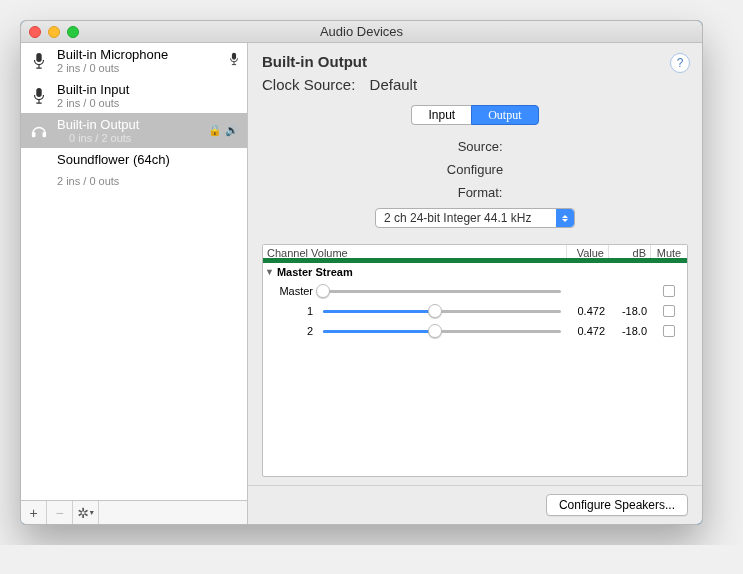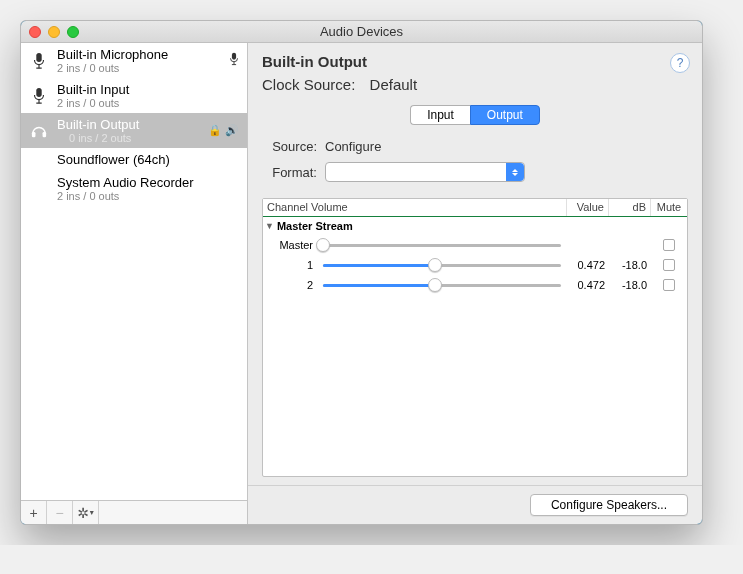--- a/index.html
+++ b/index.html
@@ -30,50 +30,50 @@
   .main { flex: 1; display: flex; flex-direction: column; background: #ececec; }
   .main-head { padding: 10px 14px 6px 14px; position: relative; }
   .main-title { font-size: 15px; font-weight: 700; color: #333; }
   .help { position: absolute; right: 12px; top: 10px; width: 20px; height: 20px; border: 1px solid #a8c4e6; border-radius: 50%; display: flex; align-items: center; justify-content: center; font-size: 12px; color: #5080c0; background: #fff; }
   .clk { margin-top: 6px; font-size: 15px; color: #333; }
   .clk span.lbl { margin-right: 10px; }
   .seg { display: flex; justify-content: center; margin-top: 12px; }
   .seg .s { height: 20px; padding: 0 16px; font-size: 12px; border: 1px solid #b0b0b0; background: #fff; display: flex; align-items: center; }
   .seg .s:first-child { border-radius: 4px 0 0 4px; border-right: none; }
   .seg .s:last-child { border-radius: 0 4px 4px 0; }
-  .seg .s.active { background: #3b8cff; color: #fff; border-color: #2a70d8; }
+  .seg .s.active { background: #3b8cff; color: #fff; border-color: #2a70d8; font-family: Liberation Serif, serif; }
   .section { padding: 8px 14px; font-size: 13px; color: #333; }
-  .rowlbl { display: flex; align-items: center; margin-bottom: 8px; gap: 8px; }
+  .rowlbl { display: flex; align-items: center; margin-bottom: 8px; gap: 8px; flex-direction: column; }
   .rowlbl .l { width: 55px; text-align: right; color: #333; }
   .select { flex: 0 0 auto; height: 20px; background: #fff; border: 1px solid #b0b0b0; border-radius: 4px; display: flex; align-items: center; padding: 0 4px 0 8px; font-size: 12px; position: relative; width: 200px; }
   .select .arrow { position: absolute; right: 0; top: 0; bottom: 0; width: 18px; background: #3b8cff; border-radius: 0 4px 4px 0; display: flex; flex-direction: column; align-items: center; justify-content: center; gap: 1px; }
   .select .arrow::before { content: ""; border-left: 3px solid transparent; border-right: 3px solid transparent; border-bottom: 3px solid #fff; }
   .select .arrow::after { content: ""; border-left: 3px solid transparent; border-right: 3px solid transparent; border-top: 3px solid #fff; }
   .table { flex: 1; border: 1px solid #c0c0c0; background: #fff; margin: 0 14px 8px 14px; display: flex; flex-direction: column; min-height: 0; border-radius: 2px; }
-  .thead { display: flex; height: 18px; border-bottom: 1px solid #15803d; font-size: 11px; color: #444; background: #fff; }
+  .thead { display: flex; height: 18px; border-bottom: 5px solid #15803d; font-size: 11px; color: #444; background: #fff; }
   .thead div { border-right: 1px solid #e0e0e0; padding: 2px 4px; }
   .col-ch { flex: 1; }
   .col-val { width: 42px; text-align: right; }
   .col-db { width: 42px; text-align: right; }
   .col-mute { width: 36px; text-align: center; border-right: none !important; }
   .tbody { flex: 1; overflow: auto; }
   .group { display: flex; align-items: center; height: 18px; font-size: 11px; font-weight: 700; padding-left: 2px; }
   .group .tri { font-size: 9px; margin-right: 3px; color: #666; }
   .trow { display: flex; align-items: center; height: 20px; font-size: 11px; padding-left: 12px; }
   .trow .chname { width: 42px; text-align: right; padding-right: 4px; }
   .trow .slider { flex: 1; display: flex; align-items: center; padding: 0 6px; }
   .trow .slider .track { height: 3px; flex: 1; background: #b8b8b8; border-radius: 2px; position: relative; }
   .trow .slider .fill { position: absolute; left: 0; top: 0; bottom: 0; background: #3b8cff; border-radius: 2px; }
   .trow .slider .thumb { position: absolute; width: 14px; height: 14px; background: #fff; border: 0.5px solid #bbb; border-radius: 50%; top: -6px; box-shadow: 0 1px 1px rgba(0,0,0,0.2); transform: translateX(-50%); }
   .trow .val { width: 42px; text-align: right; padding-right: 4px; }
   .trow .db { width: 42px; text-align: right; padding-right: 4px; }
   .trow .mute { width: 36px; display: flex; justify-content: center; }
   .chk { width: 12px; height: 12px; border: 1px solid #a8a8a8; border-radius: 2px; background: #fff; }
   .footer { border-top: 1px solid #d0d0d0; padding: 8px 14px; display: flex; justify-content: flex-end; }
-  .cfgbtn { height: 22px; padding: 0 20px; background: #fff; border: 1px solid #b8b8b8; border-radius: 4px; font-size: 12px; box-shadow: 0 1px 0 rgba(0,0,0,0.05); }
+  .cfgbtn { height: 22px; padding: 0 12px; background: #fff; border: 1px solid #b8b8b8; border-radius: 4px; font-size: 12px; box-shadow: 0 1px 0 rgba(0,0,0,0.05); }
   .speaker-lock { font-size: 11px; display: flex; align-items: center; gap: 2px; }
 </style>
 </head>
 <body>
 
 <div class="window">
   <div class="titlebar">
     <div class="traffic">
       <div class="tl red"></div>
       <div class="tl yellow"></div>
@@ -140,21 +140,20 @@
           <div class="dev noicon">
             <div class="ico"></div>
             <div class="txt">
               <div class="name">Soundflower (64ch)</div>
             </div>
             <div class="right"></div>
           </div>
           <div class="dev noicon">
             <div class="ico"></div>
             <div class="txt">
-              <div class="name">System Audio Recorder</div>
               <div class="sub">2 ins / 0 outs</div>
             </div>
             <div class="right"></div>
           </div>
         </div>
       <div class="side-toolbar">
         <div class="btn">+</div>
         <div class="btn disabled">−</div>
         <div class="btn">
           <span>✲</span>
@@ -176,20 +175,21 @@
         </div>
       </div>
       <div class="section">
         <div class="rowlbl">
           <span class="l">Source:</span>
           <span>Configure</span>
         </div>
         <div class="rowlbl">
           <span class="l">Format:</span>
           <div class="select">
+            <span>2 ch 24-bit Integer 44.1 kHz</span>
             <div class="arrow"></div>
           </div>
         </div>
       </div>
       <div class="table">
         <div class="thead">
           <div class="col-ch">Channel Volume</div>
           <div class="col-val">Value</div>
           <div class="col-db">dB</div>
           <div class="col-mute">Mute</div>

